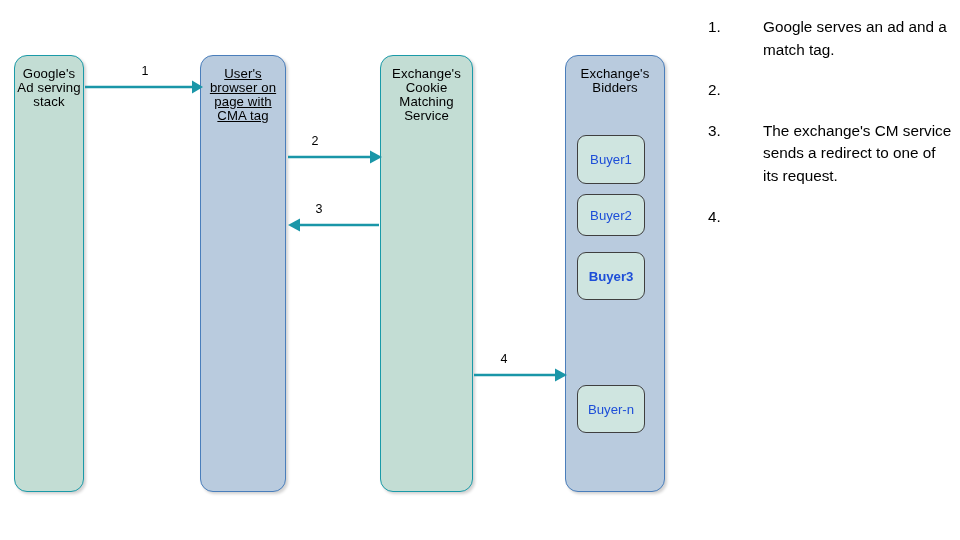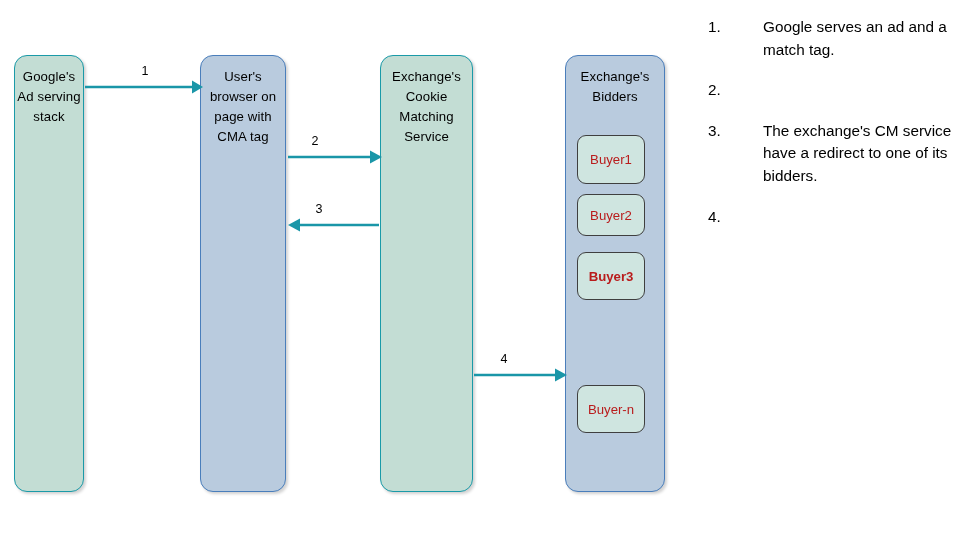--- a/index.html
+++ b/index.html
@@ -23,21 +23,21 @@
   
   .pillar {
     position: absolute;
     box-sizing: border-box;
     border-radius: 13px;
     display: flex;
     justify-content: center;
     align-items: flex-start;
     text-align: center;
     font-size: 13.2px;
-    line-height: 20px;
+    line-height: 14px;
     letter-spacing: 0.1px;
     padding-top: 11px;
     box-shadow: 2px 2px 3px rgba(0,0,0,0.18);
   }
   .pillar-green {
     background: #c3ddd4;
     border: 1px solid #1a9aa8;
   }
   .pillar-blue {
     background: #b9cbde;
@@ -54,21 +54,21 @@
     position: absolute;
     box-sizing: border-box;
     background: #cfe5e0;
     border: 1px solid #3f3f3f;
     border-radius: 9px;
     display: flex;
     align-items: center;
     justify-content: center;
     font-size: 13.2px;
     line-height: 17px;
-    color: #b91c1c;
+    color: #1d4ed8;
   }
 
   
   .arrow-svg {
     position: absolute;
     left: 0;
     top: 0;
     width: 960px;
     height: 540px;
     pointer-events: none;
@@ -121,21 +121,21 @@
 <body>
 
 <div id="canvas">
 
   <div class="pillar pillar-green" style="left:14px; top:55px; width:70px; height:437px;">
     <span class="label">Google's
 Ad serving
 stack</span>
   </div>
 
-  <div class="pillar pillar-blue" style="left:200px; top:55px; width:86px; height:437px;">
+  <div class="pillar pillar-blue" style="left:200px; top:55px; width:86px; height:437px;text-decoration:underline;">
     <span class="label">User's
 browser on
 page with
 CMA tag</span>
   </div>
 
   <div class="pillar pillar-green" style="left:380px; top:55px; width:93px; height:437px;">
     <span class="label">Exchange's
 Cookie
 Matching
@@ -194,21 +194,21 @@
       <div class="step-num">1.</div>
       <div class="step-text">Google serves an ad and a match tag.</div>
     </div>
 
     <div class="step">
       <div class="step-num">2.</div>
     </div>
 
     <div class="step">
       <div class="step-num">3.</div>
-      <div class="step-text">The exchange's CM service have a redirect to one of its bidders.</div>
+      <div class="step-text">The exchange's CM service sends a redirect to one of its request.</div>
     </div>
 
     <div class="step">
       <div class="step-num">4.</div>
     </div>
 
   </div>
 
 </div>
 

